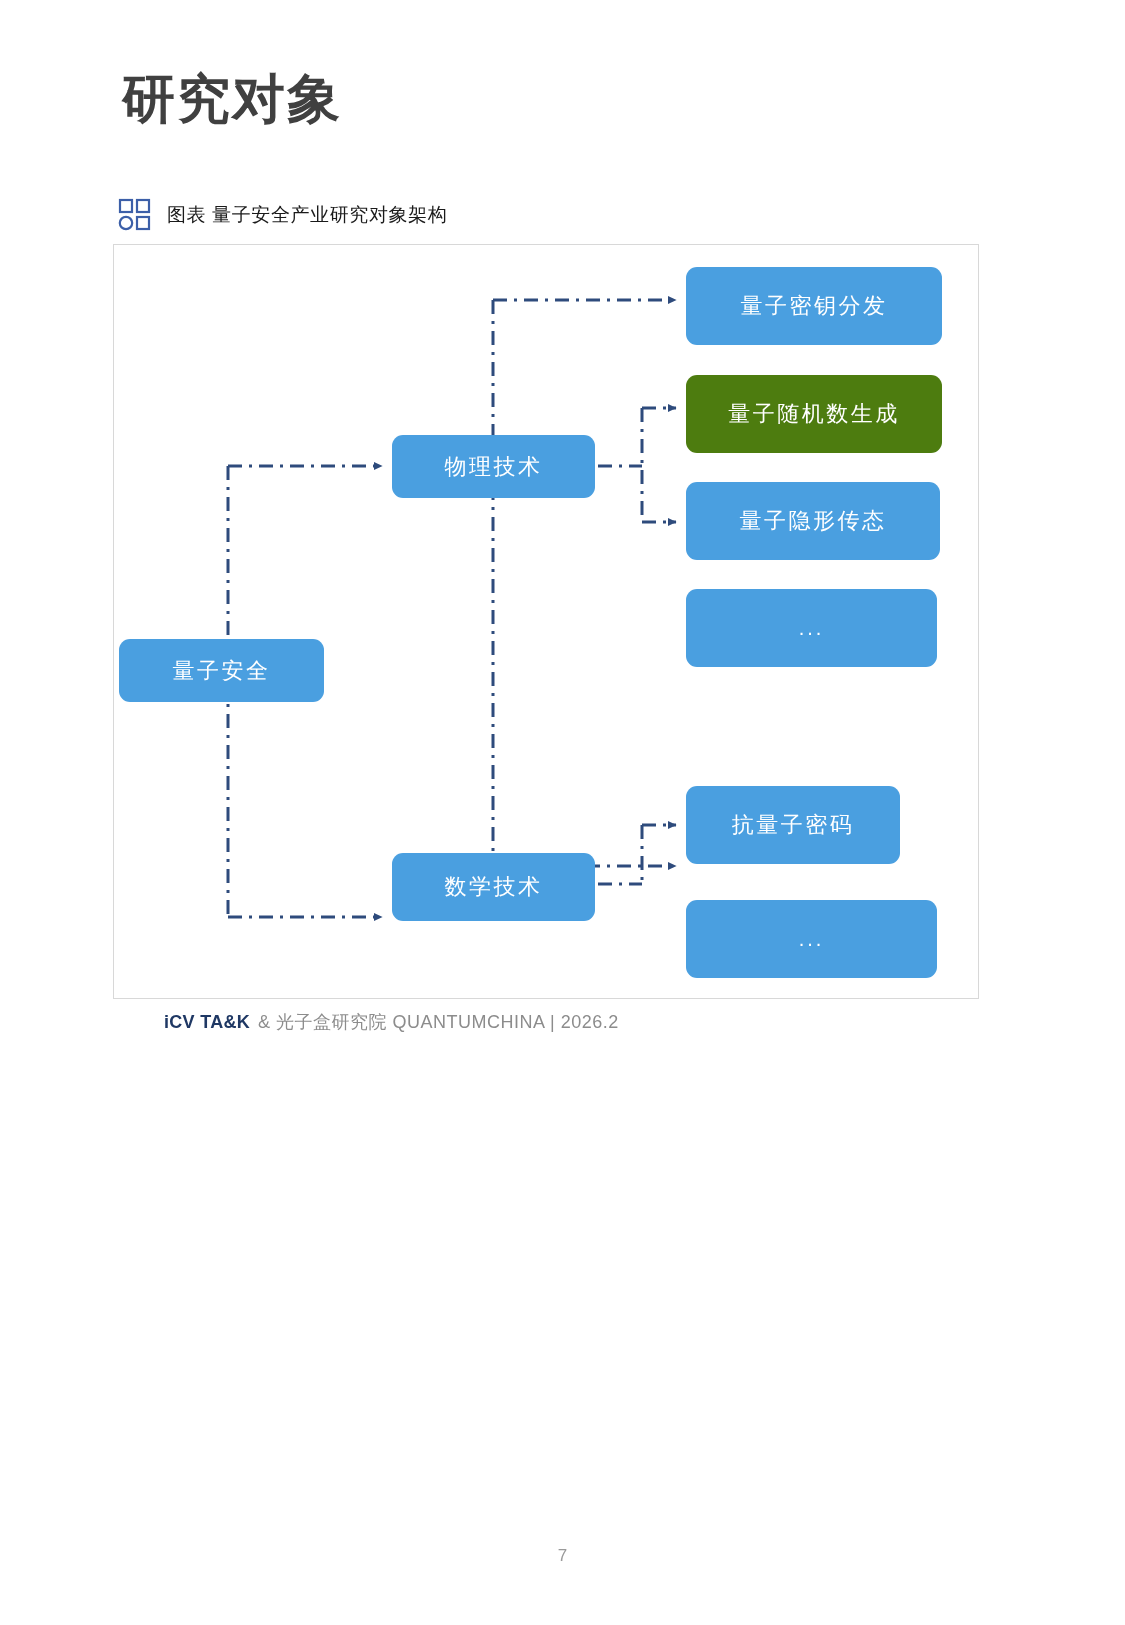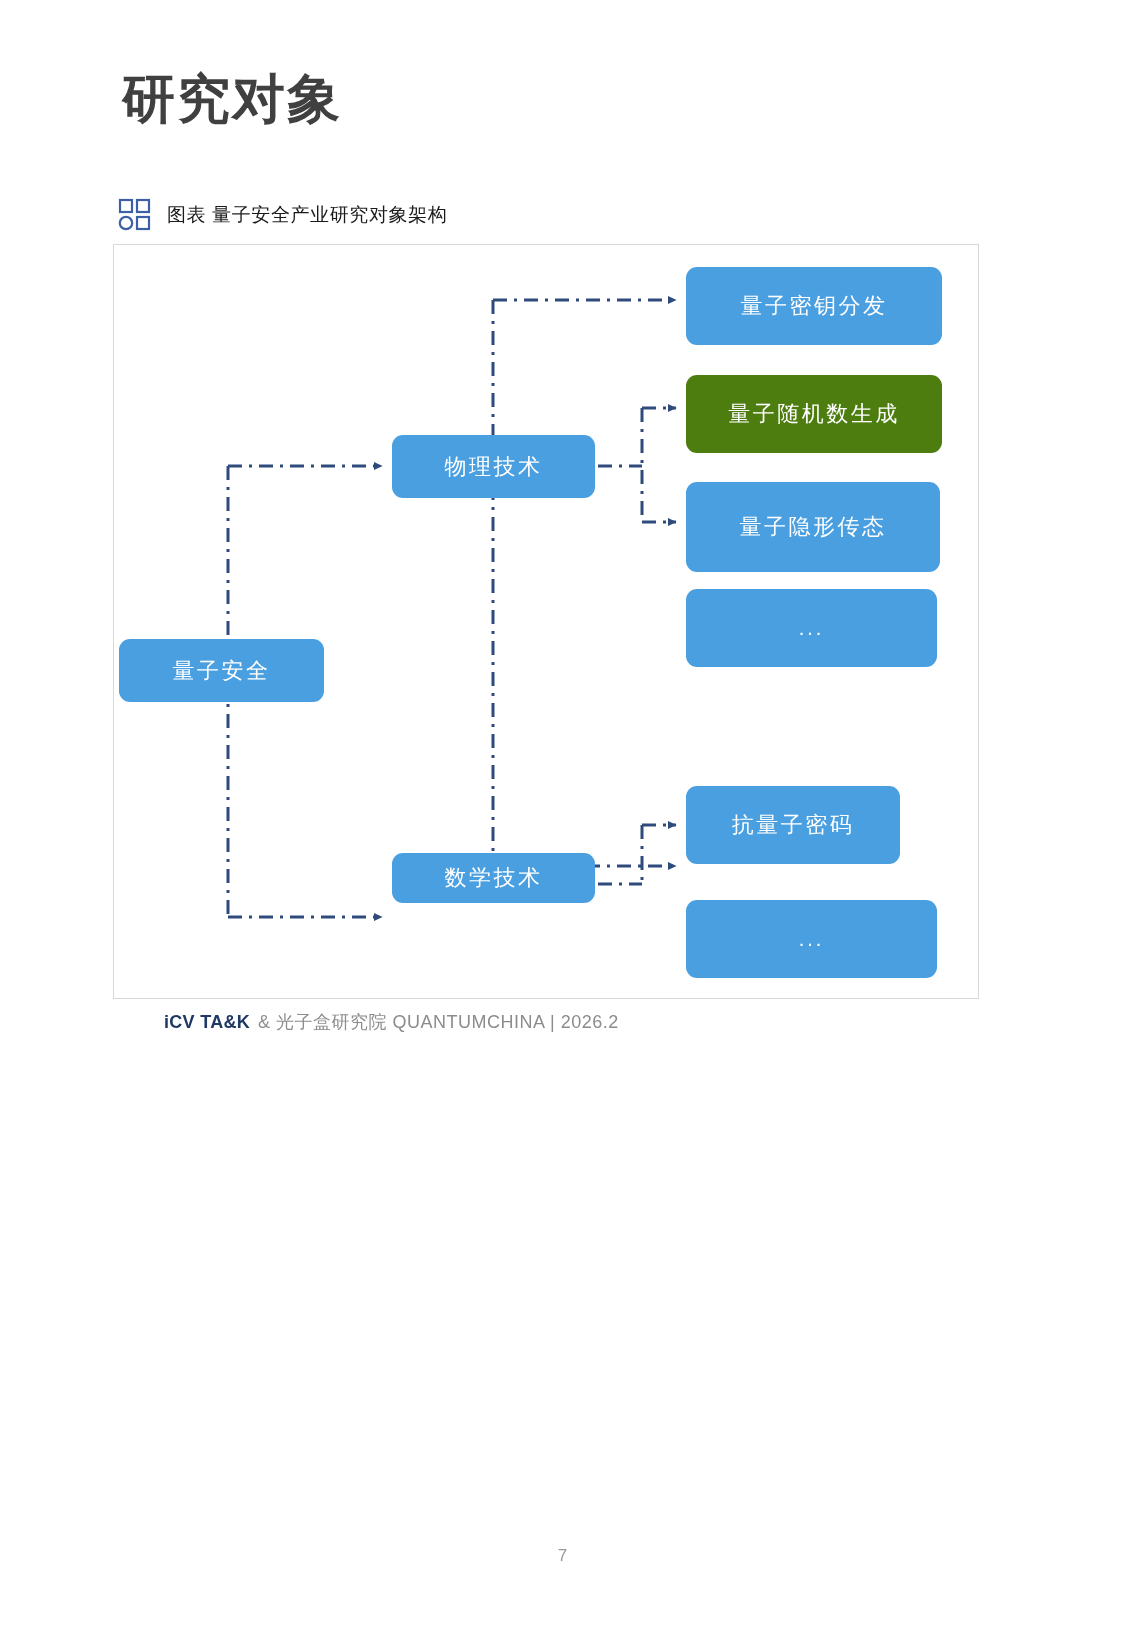--- a/index.html
+++ b/index.html
@@ -177,30 +177,30 @@
     </g>
   </svg>
 
   <div id="nodes-layer">
       <div class="node" style="left: 5px; top: 394px; width: 205px; height: 63px; background: rgb(74, 159, 224);">
         <span>量子安全</span>
       </div>
       <div class="node" style="left: 278px; top: 190px; width: 203px; height: 63px; background: rgb(74, 159, 224);">
         <span>物理技术</span>
       </div>
-      <div class="node" style="left: 278px; top: 608px; width: 203px; height: 50px; background: rgb(74, 159, 224);">
+      <div class="node" style="left: 278px; top: 608px; width: 203px; height: 68px; background: rgb(74, 159, 224);">
         <span>数学技术</span>
       </div>
       <div class="node" style="left: 572px; top: 22px; width: 256px; height: 78px; background: rgb(74, 159, 224);">
         <span>量子密钥分发</span>
       </div>
       <div class="node" style="left: 572px; top: 130px; width: 256px; height: 78px; background: #4d7c0f;">
         <span>量子随机数生成</span>
       </div>
-      <div class="node" style="left: 572px; top: 237px; width: 254px; height: 90px; background: rgb(74, 159, 224);">
+      <div class="node" style="left: 572px; top: 237px; width: 254px; height: 78px; background: rgb(74, 159, 224);">
         <span>量子隐形传态</span>
       </div>
       <div class="node ellipsis" style="left: 572px; top: 344px; width: 251px; height: 78px; background: rgb(74, 159, 224);">
         <span>...</span>
       </div>
       <div class="node" style="left: 572px; top: 541px; width: 214px; height: 78px; background: rgb(74, 159, 224);">
         <span>抗量子密码</span>
       </div>
       <div class="node ellipsis" style="left: 572px; top: 655px; width: 251px; height: 78px; background: rgb(74, 159, 224);">
         <span>...</span>

